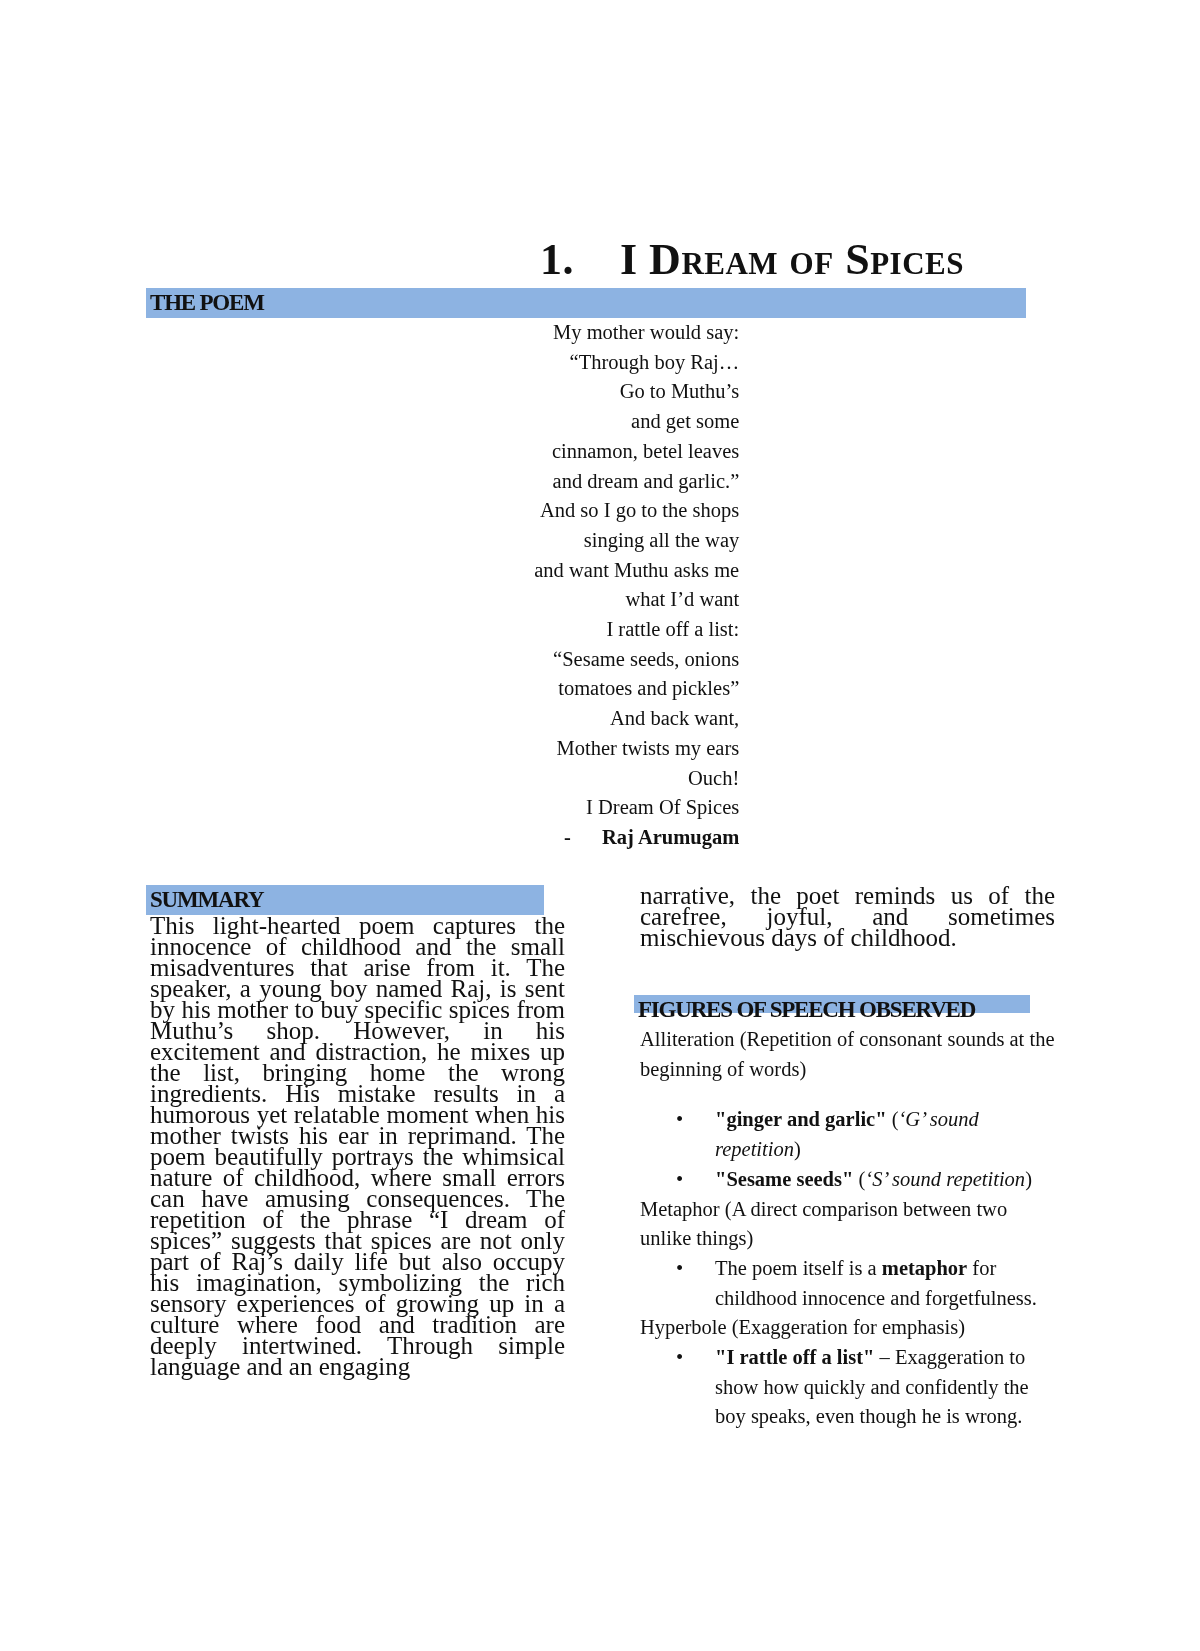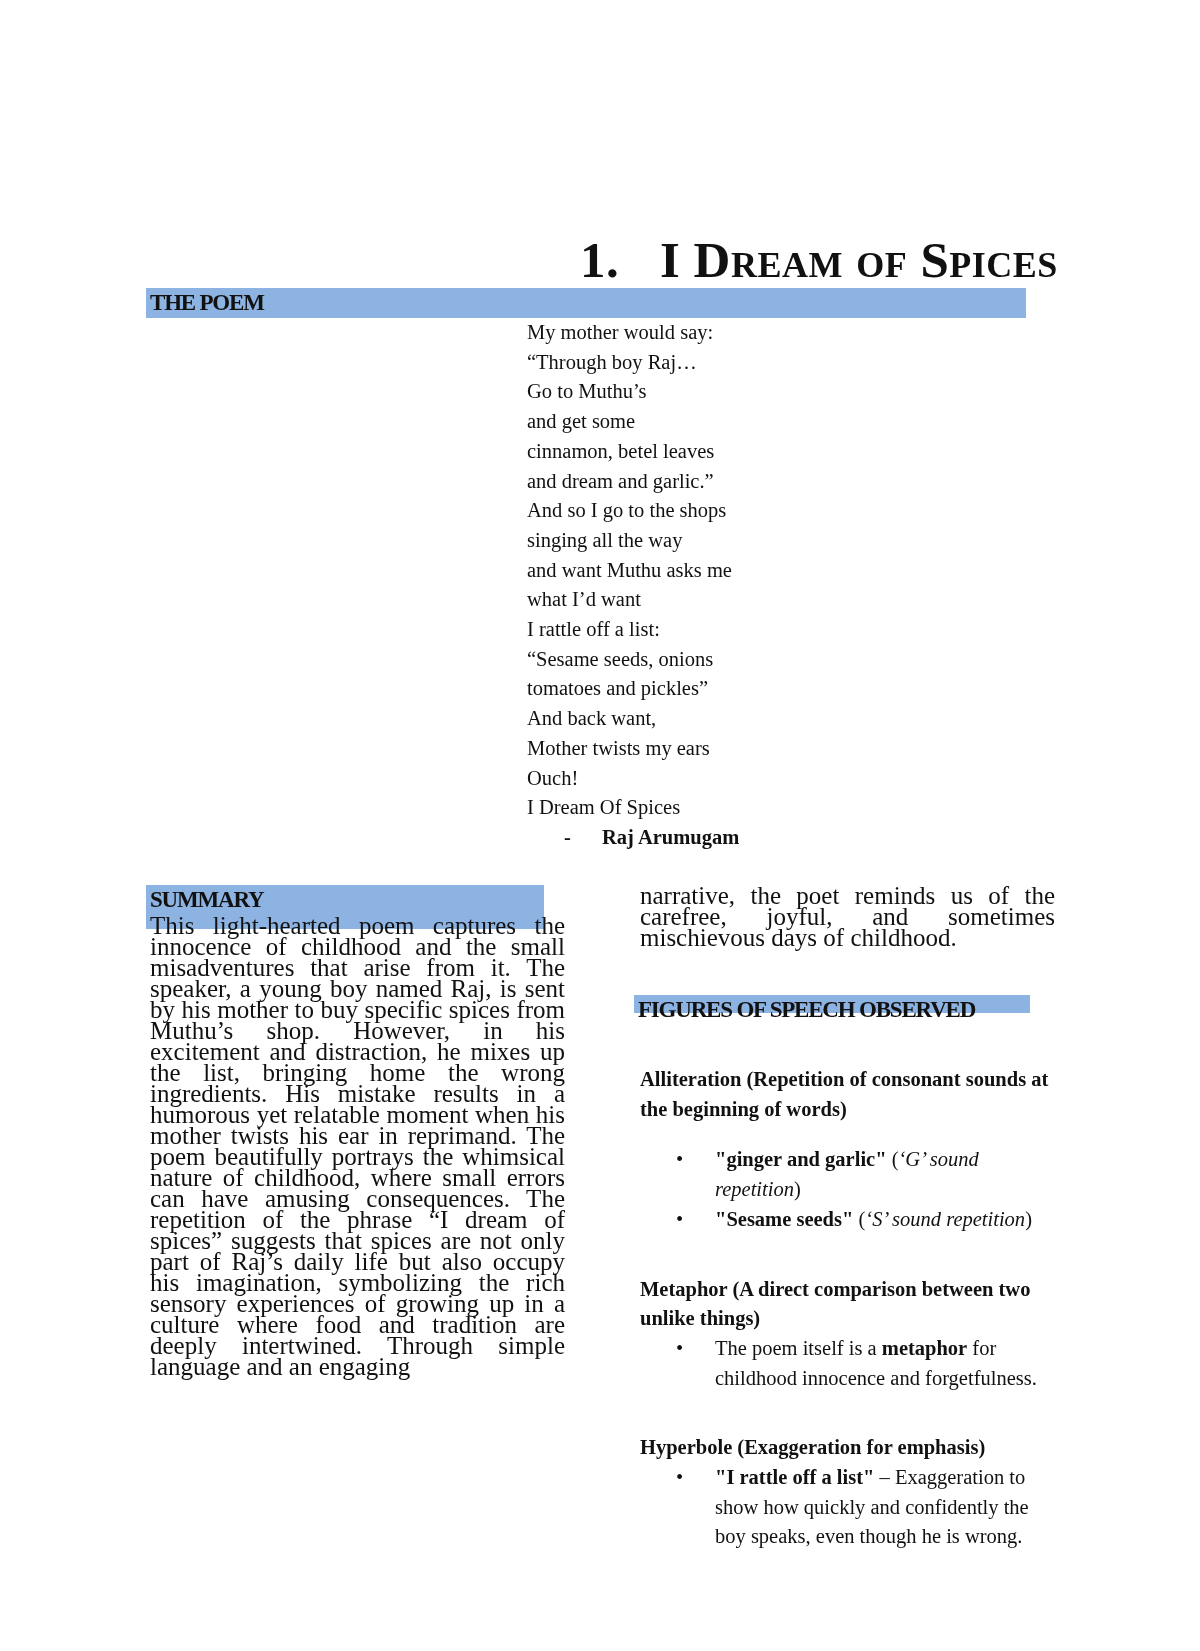--- a/index.html
+++ b/index.html
@@ -3,45 +3,45 @@
   <meta charset="utf-8">
   <style>
     html, body { margin: 0; padding: 0; background: #ffffff; }
     body {
       width: 1200px; height: 1651px; position: relative; overflow: hidden;
       font-family: "Liberation Serif", "DejaVu Serif", serif; color: #111;
     }
     .title {
       position: absolute; left: 540px; top: 232px; width: 520px;
       font-family: "Liberation Serif", serif; font-weight: bold;
-      font-size: 51px; line-height: 56px; letter-spacing: 0.5px; white-space: nowrap; margin-left: 40px;
+      font-size: 44px; line-height: 56px; letter-spacing: 0.5px; white-space: nowrap;
     }
     .title .num { display: inline-block; width: 80px; }
     .title .sc { font-variant: small-caps; }
     .hbar {
       position: absolute; background: #8db3e2;
       font-family: "Liberation Serif", serif; font-weight: bold;
       font-size: 23px; line-height: 30px; letter-spacing: -1.2px;
       padding-left: 4px; box-sizing: border-box; color: #111;
     }
     .poem {
       position: absolute; left: 527px; top: 318px;
       font-size: 20.5px; line-height: 29.7px;
     }
-    .poem .line { white-space: nowrap; }
+    .poem .line { white-space: nowrap; text-align: right; }
     .poem .author { white-space: nowrap; padding-left: 37px; font-weight: bold; }
     .poem .author .dash { display: inline-block; width: 38px; }
     .col {
       position: absolute; font-size: 25px; line-height: 21px;
       text-align: justify;
     }
     .summary { left: 150px; top: 915px; width: 415px; }
     .summary-cont { left: 640px; top: 885px; width: 415px; }
     .fos { position: absolute; left: 640px; top: 1025px; width: 420px; font-size: 20.5px; line-height: 29.7px; }
-    .fos .subhead { font-weight: bold; margin-top: 40px; }
+    .fos .subhead { font-weight: normal; }
     .fos ul { list-style: none; margin: 0; padding: 0; }
     .fos li { position: relative; padding-left: 75px; }
     .fos li .bullet { position: absolute; left: 36px; top: 0; }
     .fos .gap { height: 21px; }
     .fos i { font-style: italic; }
   </style>
 </head>
 <body>
 
 <div class="title">
@@ -66,21 +66,21 @@
   <div class="line">tomatoes and pickles”</div>
   <div class="line">And back want,</div>
   <div class="line">Mother twists my ears</div>
   <div class="line">Ouch!</div>
   <div class="line">I Dream Of Spices</div>
   <div class="author">
     <span class="dash">-</span><span>Raj Arumugam</span>
   </div>
 </div>
 
-<div class="hbar" style="left:146px; top:885px; width:398px; height:44px;">SUMMARY</div>
+<div class="hbar" style="left:146px; top:885px; width:398px; height:30px;">SUMMARY</div>
 
 <div class="col summary">This light-hearted poem captures the innocence of childhood and the small misadventures that arise from it. The speaker, a young boy named Raj, is sent by his mother to buy specific spices from Muthu’s shop. However, in his excitement and distraction, he mixes up the list, bringing home the wrong ingredients. His mistake results in a humorous yet relatable moment when his mother twists his ear in reprimand. The poem beautifully portrays the whimsical nature of childhood, where small errors can have amusing consequences. The repetition of the phrase “I dream of spices” suggests that spices are not only part of Raj’s daily life but also occupy his imagination, symbolizing the rich sensory experiences of growing up in a culture where food and tradition are deeply intertwined. Through simple language and an engaging</div>
 <div class="col summary-cont">narrative, the poet reminds us of the carefree, joyful, and sometimes mischievous days of childhood.</div>
 
 <div class="hbar" style="left:634px; top:995px; width:396px; height:18px;">FIGURES OF SPEECH OBSERVED</div>
 
 <div class="fos">
   <div class="subhead">Alliteration (Repetition of consonant sounds at the beginning of words)</div>
   <div class="gap"></div>
   <ul>

